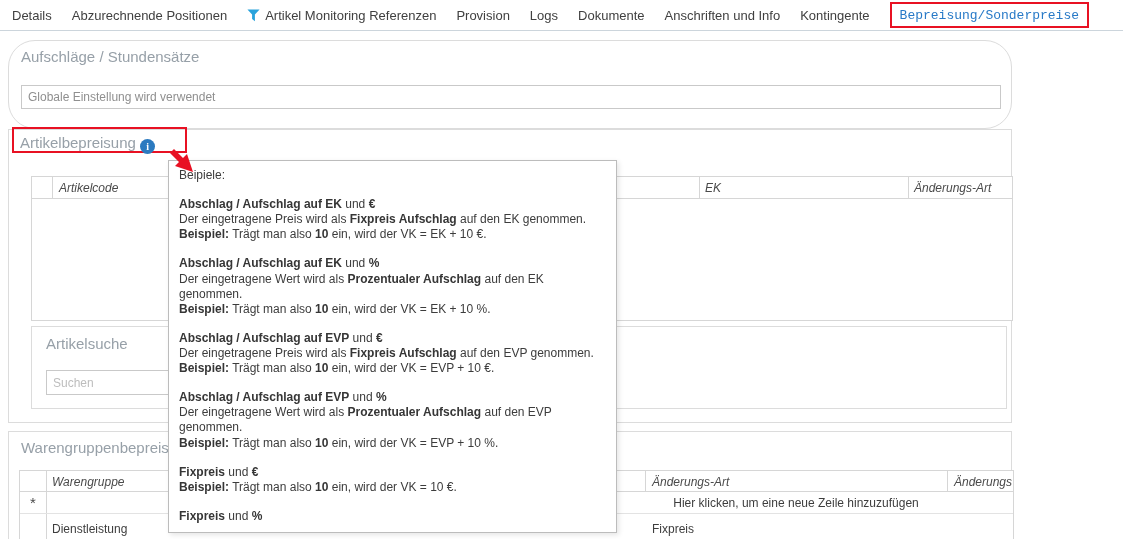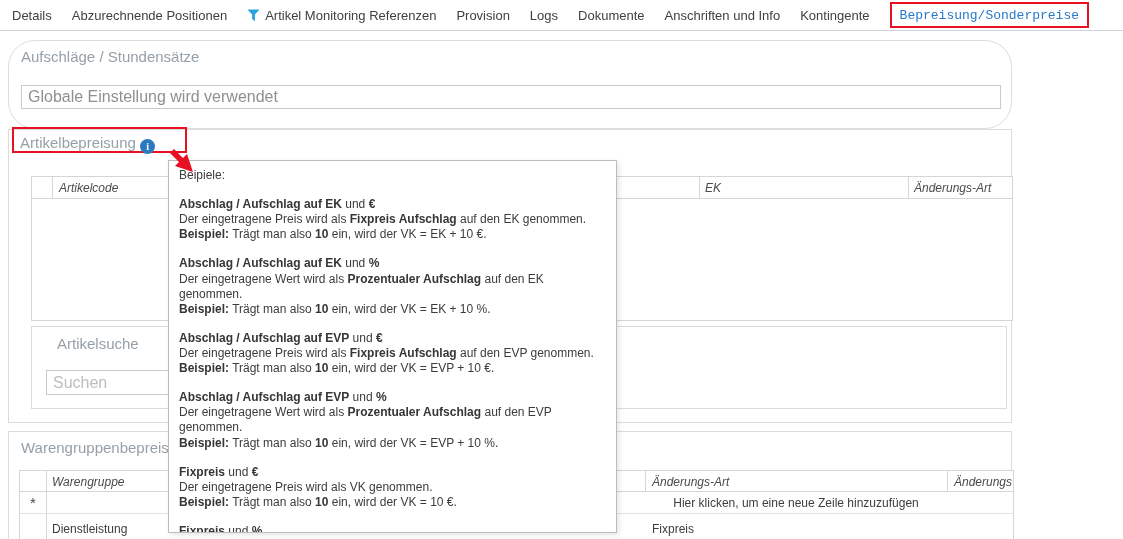--- a/index.html
+++ b/index.html
@@ -25,36 +25,36 @@
 
   
   .gbox { position:absolute; left:8px; width:1004px; border:1px solid #dcdcdc; background:#fff; }
   .gbox-title { position:absolute; left:12px; top:7px; font-size:15px; color:#97a0a8; white-space:nowrap; }
   #box1 { top:40px;  height:89px;border-radius:27px; }
   #box2 { top:129px; height:294px; }
   #box3 { top:431px; height:115px; }
 
   .textfield {
     position:absolute; border:1px solid #c9c9c9; background:#fff;
-    font-family:"Liberation Sans",sans-serif; font-size:16px; color:#8f8f8f;
+    font-family:"Liberation Sans",sans-serif; font-size:12px; color:#8f8f8f;
     padding:0 6px; outline:none;
   }
   #global-field { left:12px; top:44px; width:980px; height:24px; }
 
   
   .grid { position:absolute; background:#fff; border:1px solid #d6d6d6; overflow:hidden; }
   #table1 { left:22px; top:46px; width:982px; height:145px; }   
   .grid-head { position:absolute; left:0; top:0; right:0; border-bottom:1px solid #d6d6d6; }
   #table1 .grid-head { height:22px; }
   .hcell { position:absolute; top:4px; font-size:12px; color:#4a4a4a; white-space:nowrap;font-style:italic; }
   .vsep { position:absolute; top:0; width:1px; background:#d6d6d6; }
 
   
   #sbox { position:absolute; left:22px; top:196px; width:976px; height:83px; border:1px solid #dcdcdc; background:#fff; }
-  #sbox .gbox-title { left:14px; top:8px;margin-left:11px; }
+  #sbox .gbox-title { left:14px; top:8px; }
   #search-input { left:14px; top:43px; width:300px; height:25px; color:#bdbdbd; }
   #search-input::placeholder { color:#bdbdbd; opacity:1; }
 
   
   #table2 { left:10px; top:38px; width:995px; height:78px; border-bottom:none; }
   #table2 .grid-head { height:21px; }
   .row { position:absolute; left:0; right:0; }
   .cell { position:absolute; font-size:12px; color:#3d3d3d; white-space:nowrap; }
   #t2-row1 { top:21px; height:22px; border-bottom:1px solid #e3e3e3; }
   #t2-row2 { top:43px; height:27px; }
@@ -209,21 +209,20 @@
     </div>
 
     <div class="tt-block">
       <div><b>Abschlag / Aufschlag auf EVP</b><span> und </span><b>%</b></div>
       <div><span>Der eingetragene Wert wird als </span><b>Prozentualer Aufschlag</b><span> auf den EVP genommen.</span></div>
       <div><b>Beispiel:</b><span> Trägt man also </span><b>10</b><span> ein, wird der VK = EVP + 10 %.</span></div>
     </div>
 
     <div class="tt-block">
       <div><b>Fixpreis</b><span> und </span><b>€</b></div>
-      <div><span>Der eingetragene Preis wird als VK genommen.</span><b></b><span></span></div>
       <div><b>Beispiel:</b><span> Trägt man also </span><b>10</b><span> ein, wird der VK = 10 €.</span></div>
     </div>
 
     <div class="tt-block">
       <div><b>Fixpreis</b><span> und </span><b>%</b></div>
 
     </div>
   </div>
 
   <div id="ann-title-box"></div>

